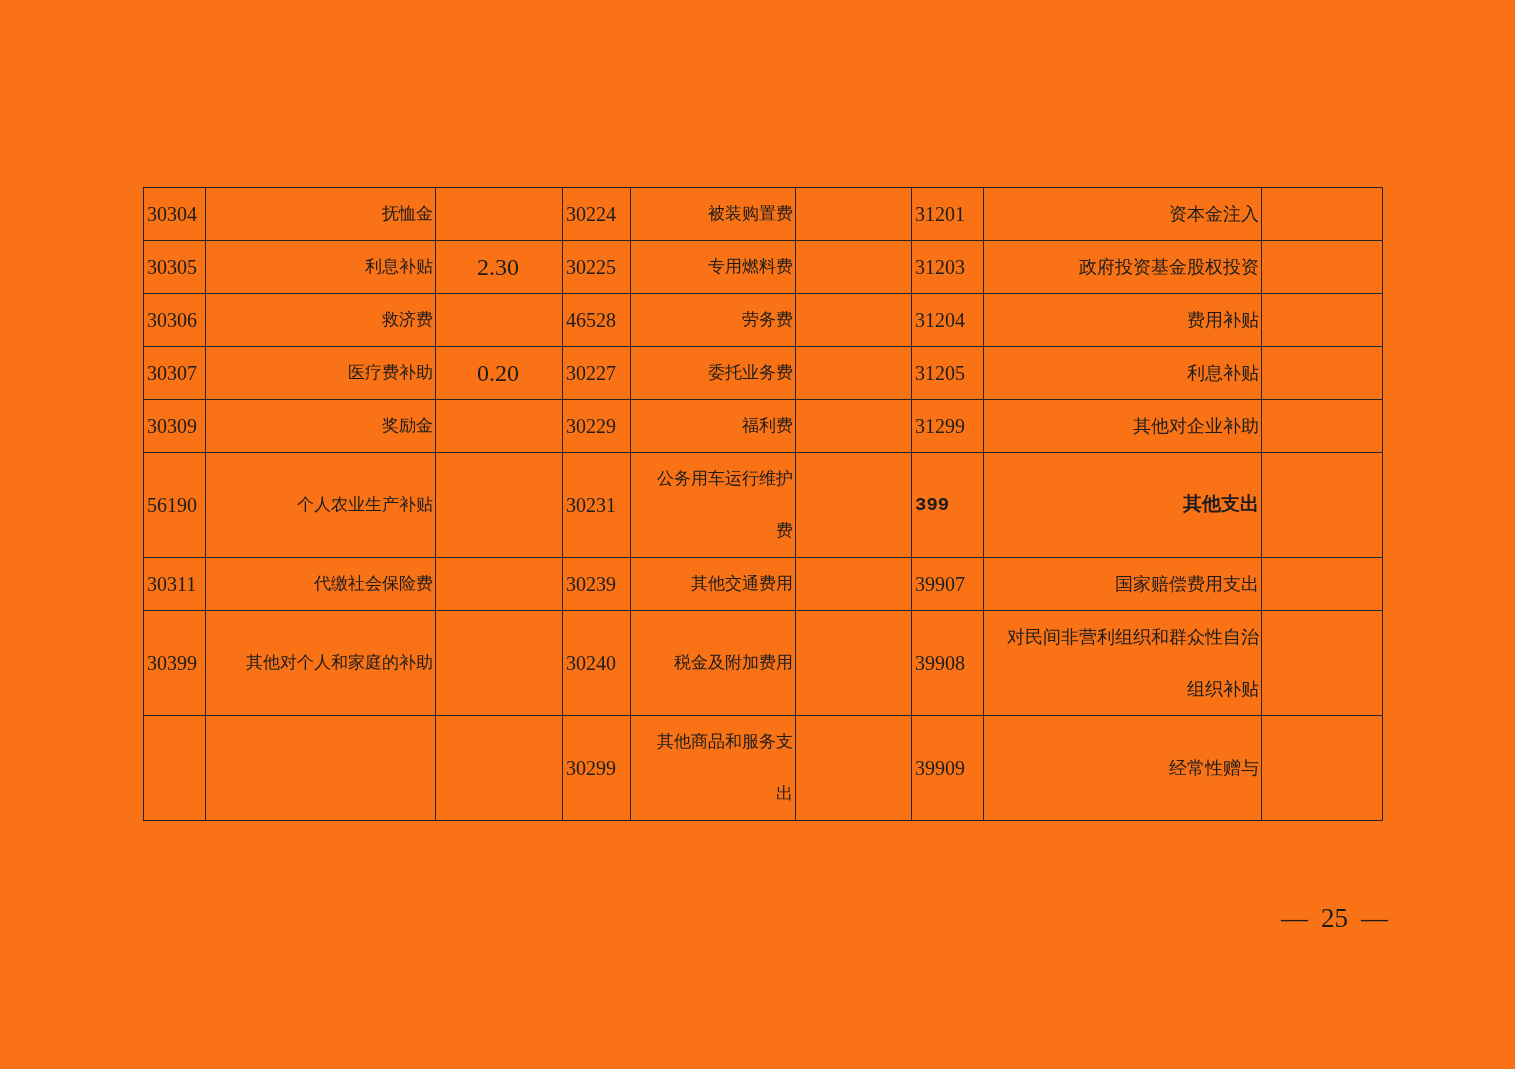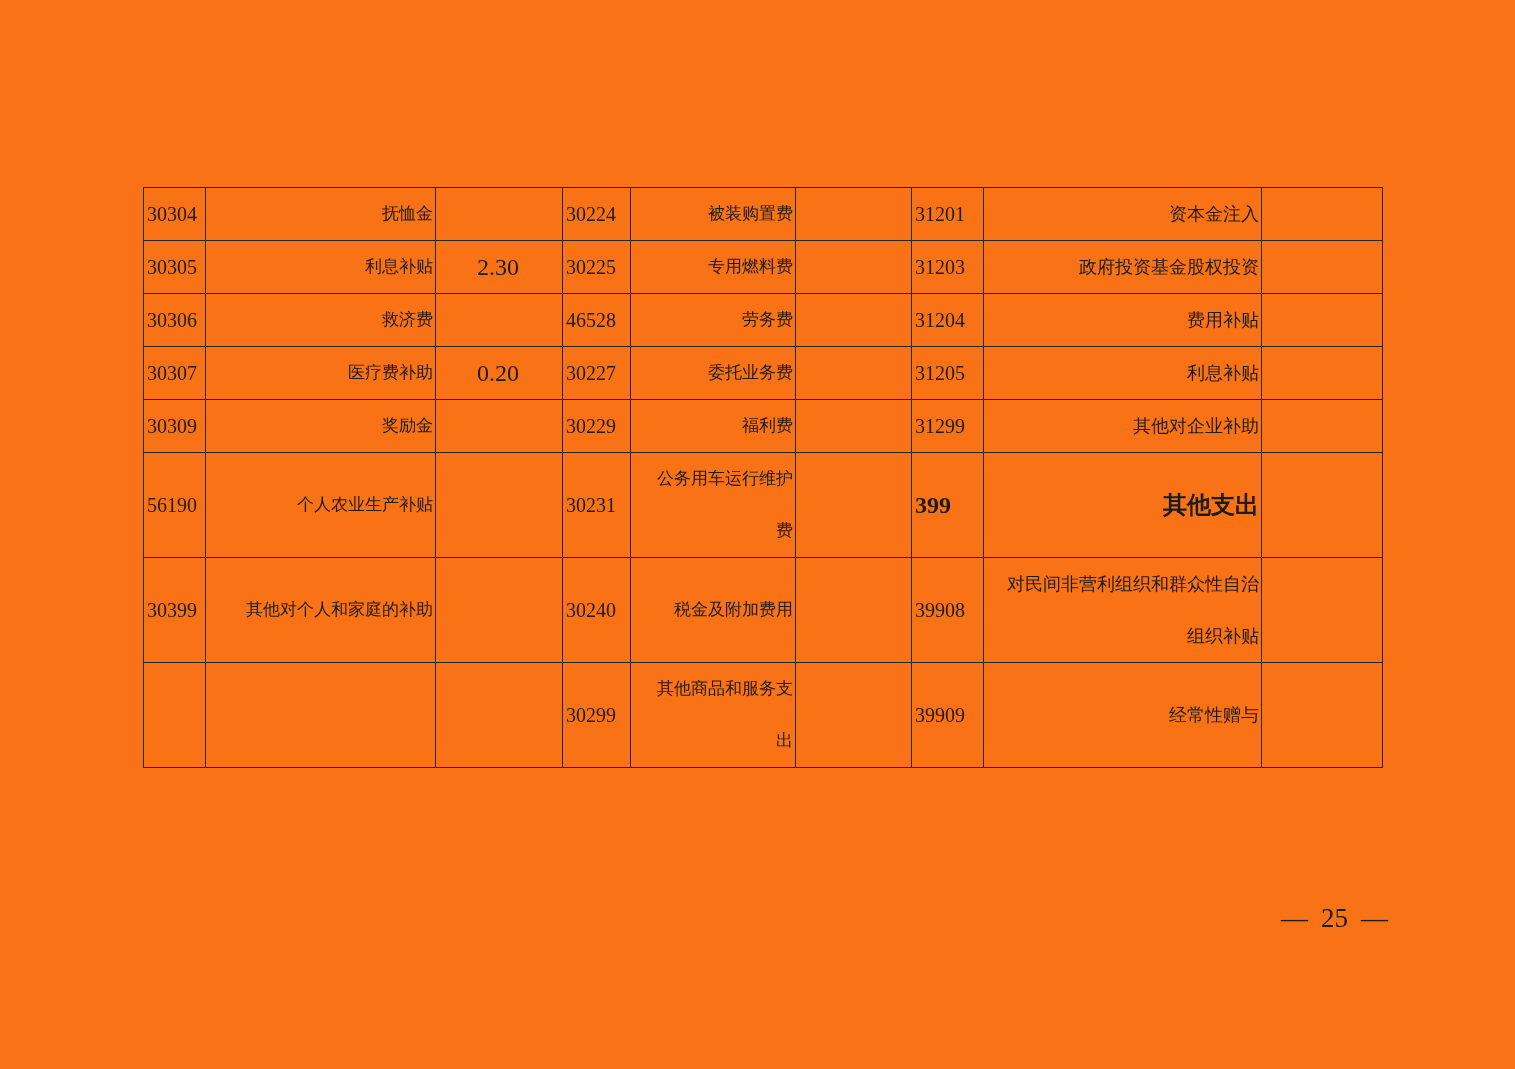--- a/index.html
+++ b/index.html
@@ -49,21 +49,22 @@
   }
   td.val {
     font-family: "Liberation Serif", "DejaVu Serif", serif;
     font-size: 24px;
     text-align: center;
     padding-right: 2px;
   }
   td.hdr {
     font-weight: bold;
     text-indent: 0;
-    font-size: 24px;
+    font-size: 19px;
+    font-family: Liberation Mono, monospace;
   }
   .footer {
     position: absolute;
     left: 1281px;
     top: 903px;
     display: flex;
     align-items: center;
     gap: 13px;
     font-family: "Liberation Serif", "DejaVu Serif", serif;
     font-size: 27px;
@@ -149,20 +150,31 @@
         <td class="name">个人农业生产补贴</td>
         <td class="val"></td>
         <td class="code">30231</td>
         <td class="name">公务用车运行维护费</td>
         <td class="val"></td>
         <td class="code hdr">399</td>
         <td class="name name3 hdr">其他支出</td>
         <td class="val"></td>
       </tr>
       <tr>
+        <td class="code">30311</td>
+        <td class="name">代缴社会保险费</td>
+        <td class="val"></td>
+        <td class="code">30239</td>
+        <td class="name">其他交通费用</td>
+        <td class="val"></td>
+        <td class="code">39907</td>
+        <td class="name name3">国家赔偿费用支出</td>
+        <td class="val"></td>
+      </tr>
+      <tr>
         <td class="code">30399</td>
         <td class="name">其他对个人和家庭的补助</td>
         <td class="val"></td>
         <td class="code">30240</td>
         <td class="name">税金及附加费用</td>
         <td class="val"></td>
         <td class="code">39908</td>
         <td class="name name3">对民间非营利组织和群众性自治组织补贴</td>
         <td class="val"></td>
       </tr>

